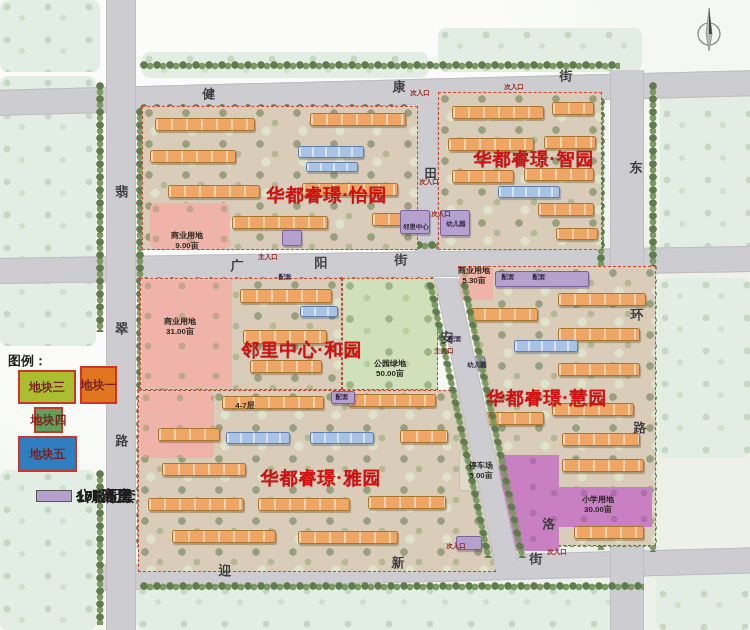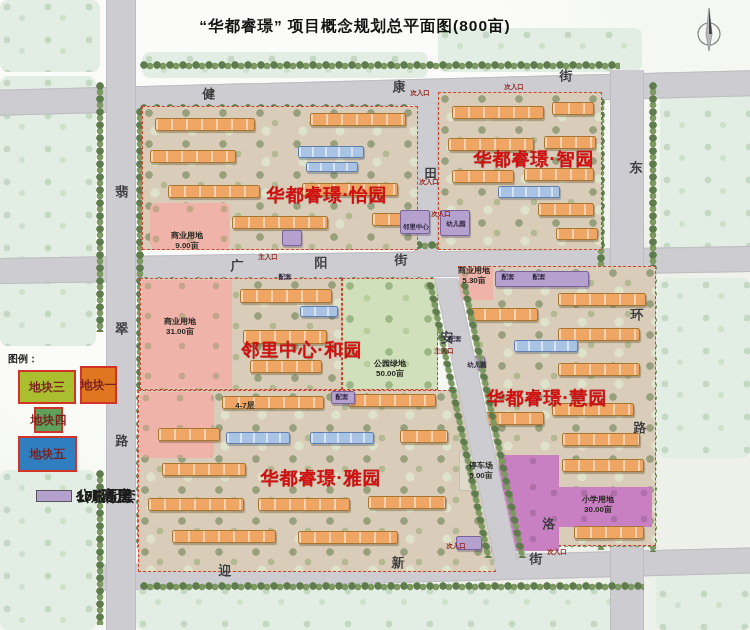--- a/index.html
+++ b/index.html
@@ -51,21 +51,21 @@
              text-shadow:0 0 1px rgba(120,0,0,.6);letter-spacing:1px;}
   .landlbl{font-size:8px;line-height:1.2;font-weight:bold;color:#26261f;transform:translate(-50%,-50%);
            text-align:center;white-space:nowrap;z-index:8;}
   .poi{font-size:6.5px;font-weight:bold;color:#2e2440;transform:translate(-50%,-50%);white-space:nowrap;z-index:8;}
   .ent{font-size:6.5px;font-weight:bold;color:#8f1c10;transform:translate(-50%,-50%);white-space:nowrap;z-index:8;}
 
   #page-title{left:0;right:40px;top:16px;text-align:center;font-size:15.5px;font-weight:bold;color:#111;z-index:10;letter-spacing:1px;}
 
   
   #legend-map{left:6px;top:350px;width:114px;height:126px;z-index:10;}
-  #legend-map-title{left:2px;top:2px;font-size:10px;font-weight:bold;color:#222;}
+  #legend-map-title{left:2px;top:2px;font-size:13px;font-weight:bold;color:#222;}
   .lm{border:2px solid #d23327;display:flex;align-items:center;justify-content:center;}
   .lm span{position:static;font-size:12px;font-weight:bold;color:#7a1f1f;white-space:nowrap;}
   .lm0{left:12px;top:20px;width:58px;height:34px;}
   .lm1{left:74px;top:16px;width:37px;height:38px;}
   .lm2{left:28px;top:57px;width:29px;height:26px;}
   .lm3{left:70px;top:55px;width:41px;height:58px;}
   .lm4{left:12px;top:86px;width:59px;height:36px;}
 
   
   #legend-bldg{left:36px;top:496px;width:120px;z-index:10;}
@@ -250,21 +250,20 @@
       <div class="ent" style="left: 420px; top: 93px;">次入口</div>
       <div class="ent" style="left: 514px; top: 87px;">次入口</div>
       <div class="ent" style="left: 429px; top: 182px;">次入口</div>
       <div class="ent" style="left: 268px; top: 257px;">主入口</div>
       <div class="ent" style="left: 441px; top: 214px;">次入口</div>
       <div class="ent" style="left: 444px; top: 351px;">主入口</div>
       <div class="ent" style="left: 456px; top: 546px;">次入口</div>
       <div class="ent" style="left: 557px; top: 552px;">次入口</div>
     </div>
 
-  <div id="page-title">“华都睿璟” 项目概念规划总平面图(800亩)</div>
 
   <div id="compass">
     <svg width="30" height="46" viewBox="0 0 30 46">
       <circle cx="15" cy="28" r="11" fill="none" stroke="#8a8a8a" stroke-width="1.2"></circle>
       <polygon points="15,2 18,28 15,45 12,28" fill="#b9b9b9" stroke="#777" stroke-width="0.6"></polygon>
       <polygon points="15,2 18,28 15,28" fill="#444"></polygon>
     </svg>
   </div>
 
   <div id="legend-map">

